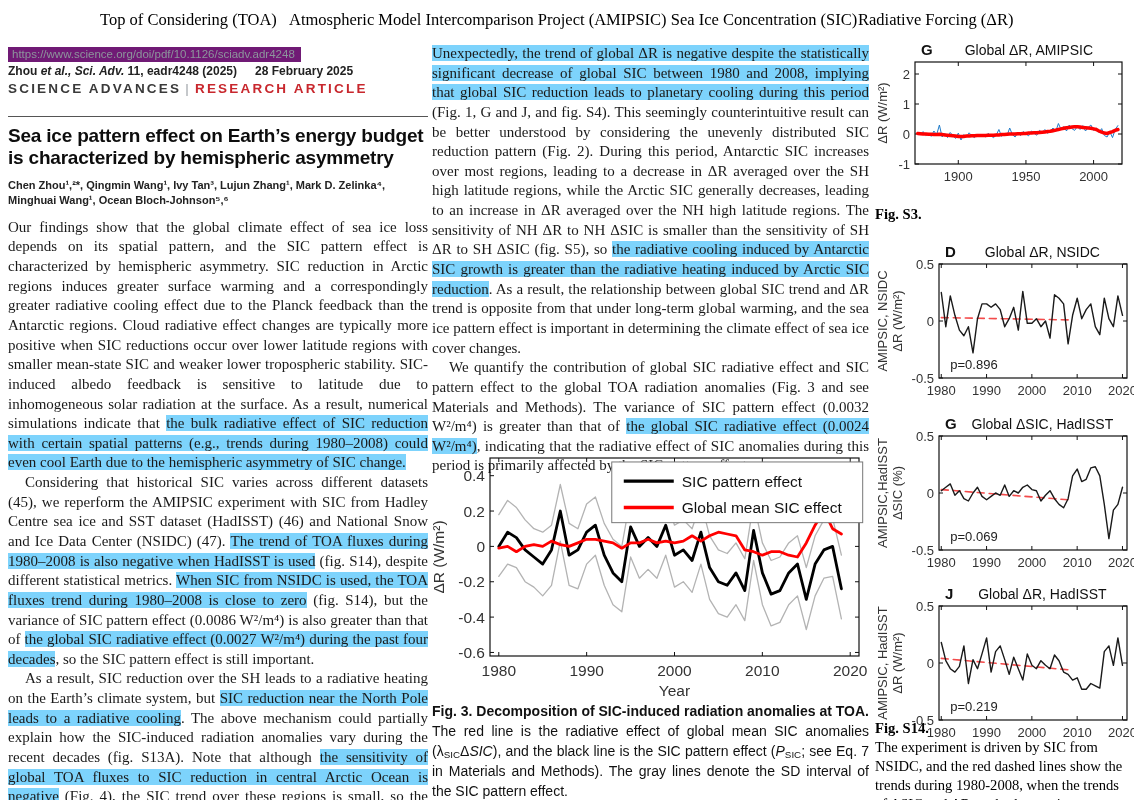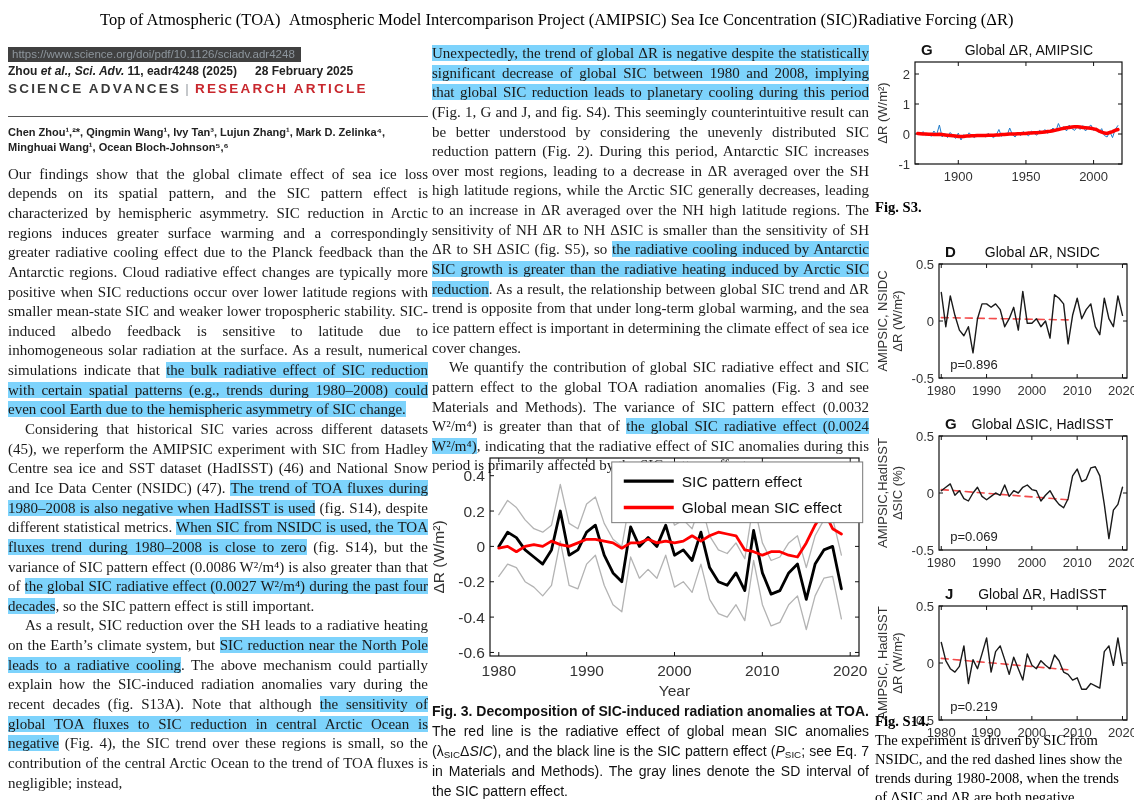--- a/index.html
+++ b/index.html
@@ -3,21 +3,21 @@
 <meta charset="utf-8">
 <style>
   html,body{margin:0;padding:0;background:#fff;}
   .page{position:relative;width:1134px;height:800px;overflow:hidden;background:#fff;
         font-family:"Liberation Serif",serif;color:#1a1a1a;}
   .ann{position:absolute;top:10px;font-size:16.5px;color:#000;white-space:nowrap;
        font-family:"Liberation Serif",serif;}
   .col-left{position:absolute;left:8px;top:44px;width:420px;}
   .col-mid{position:absolute;left:432px;top:44px;width:437px;}
   .col-right{position:absolute;left:875px;top:0;width:259px;height:800px;}
-  .url-chip{display:inline-block;background:#404040;color:#8d959c;font-family:"Liberation Sans",sans-serif;
+  .url-chip{display:inline-block;background:#701a75;color:#8d959c;font-family:"Liberation Sans",sans-serif;
             font-size:11.5px;padding:1px 6px 2px 4px;margin-bottom:2px;}
   .citation{font-family:"Liberation Sans",sans-serif;font-size:12px;color:#222;margin-bottom:3px;}
   .masthead{font-family:"Liberation Sans",sans-serif;font-size:13.5px;font-weight:bold;
             letter-spacing:2.2px;color:#3a3a3a;margin-bottom:20px;white-space:nowrap;}
   .masthead .sep{color:#9aa0a6;font-weight:normal;padding:0 4px;}
   .masthead .section{color:#c8272d;}
   .rule{border:none;border-top:1.5px solid #555;margin:2px 0 8px 0;}
   .category{font-family:"Liberation Sans",sans-serif;font-size:11.5px;font-weight:bold;
             letter-spacing:1.4px;color:#c8272d;margin-bottom:6px;}
   .title{font-family:"Liberation Sans",sans-serif;font-size:19px;line-height:1.16;font-weight:bold;
@@ -27,42 +27,43 @@
   .body p{margin:0;text-align:justify;font-size:15px;line-height:1.31;}
   .body p.indent{text-indent:17px;}
   span.hl{background:#7dd3fc;}
   span.b{font-weight:bold;}
   span.i{font-style:italic;}
   span.sub{font-size:70%;vertical-align:-0.25em;}
   .fig3{position:absolute;left:0;top:404px;width:437px;height:252px;}
   .fig3-caption{position:absolute;left:0;top:658px;width:437px;text-align:justify;
                 font-family:"Liberation Sans",sans-serif;font-size:14px;line-height:1.42;color:#111;}
   .rchart{position:absolute;left:0;}
-  .rcap{position:absolute;left:0;width:259px;font-size:14.6px;line-height:1.3;color:#000;}
+  .rcap{position:absolute;left:0;width:259px;font-size:14.6px;line-height:1.3;color:#000;margin-top:7px;}
   .fig-label{font-weight:bold;}
   svg{font-family:"Liberation Sans",sans-serif;display:block;}
 </style>
 </head>
 <body>
 
 <div class="page">
 
   <div>
-    <span class="ann" style="left:100px">Top of Atmospheric (TOA)</span>
+    <span class="ann" style="left:100px">Top of Considering (TOA)</span>
     <span class="ann" style="left:289px">Atmospheric Model Intercomparison Project (AMIPSIC) Sea Ice Concentration (SIC)</span>
     <span class="ann" style="left:858px">Radiative Forcing (ΔR)</span>
   </div>
 
   <div class="col-left">
     <div class="url-chip">https://www.science.org/doi/pdf/10.1126/sciadv.adr4248</div>
     <div class="citation"><span class="b">Zhou </span><span class="b i">et al., Sci. Adv. </span><span class="b">11</span><span class="b">, eadr4248 (2025)  </span><span class="b">28 February 2025</span></div>
     <div class="masthead">
       <span>SCIENCE ADVANCES</span><span class="sep">|</span><span class="section">RESEARCH ARTICLE</span>
     </div>
     <hr class="rule">
+    <h1 class="title">Sea ice pattern effect on Earth’s energy budget is characterized by hemispheric asymmetry</h1>
     <div class="authors">
       <div>Chen Zhou¹,²*, Qingmin Wang¹, Ivy Tan³, Lujun Zhang¹, Mark D. Zelinka⁴,</div>
       <div>Minghuai Wang¹, Ocean Bloch-Johnson⁵,⁶</div>
     </div>
     <div class="body">
         <p><span class="">Our findings show that the global climate effect of sea ice loss depends on its spatial pattern, and the SIC pattern effect is characterized by hemispheric asymmetry. SIC reduction in Arctic regions induces greater surface warming and a correspondingly greater radiative cooling effect due to the Planck feedback than the Antarctic regions. Cloud radiative effect changes are typically more positive when SIC reductions occur over lower latitude regions with smaller mean-state SIC and weaker lower tropospheric stability. SIC-induced albedo feedback is sensitive to latitude due to inhomogeneous solar radiation at the surface. As a result, numerical simulations indicate that </span><span class="hl">the bulk radiative effect of SIC reduction with certain spatial patterns (e.g., trends during 1980–2008) could even cool Earth due to the hemispheric asymmetry of SIC change.</span></p>
         <p class="indent"><span class="">Considering that historical SIC varies across different datasets (45), we reperform the AMIPSIC experiment with SIC from Hadley Centre sea ice and SST dataset (HadISST) (46) and National Snow and Ice Data Center (NSIDC) (47). </span><span class="hl">The trend of TOA fluxes during 1980–2008 is also negative when HadISST is used</span><span class=""> (fig. S14), despite different statistical metrics. </span><span class="hl">When SIC from NSIDC is used, the TOA fluxes trend during 1980–2008 is close to zero</span><span class=""> (fig. S14), but the variance of SIC pattern effect (0.0086 W²/m⁴) is also greater than that of </span><span class="hl">the global SIC radiative effect (0.0027 W²/m⁴) during the past four decades</span><span class="">, so the SIC pattern effect is still important.</span></p>
         <p class="indent"><span class="">As a result, SIC reduction over the SH leads to a radiative heating on the Earth’s climate system, but </span><span class="hl">SIC reduction near the North Pole leads to a radiative cooling</span><span class="">. The above mechanism could partially explain how the SIC-induced radiation anomalies vary during the recent decades (fig. S13A). Note that although </span><span class="hl">the sensitivity of global TOA fluxes to SIC reduction in central Arctic Ocean is negative</span><span class=""> (Fig. 4), the SIC trend over these regions is small, so the contribution of the central Arctic Ocean to the trend of TOA fluxes is negligible; instead, </span></p>
       </div>
   </div>

